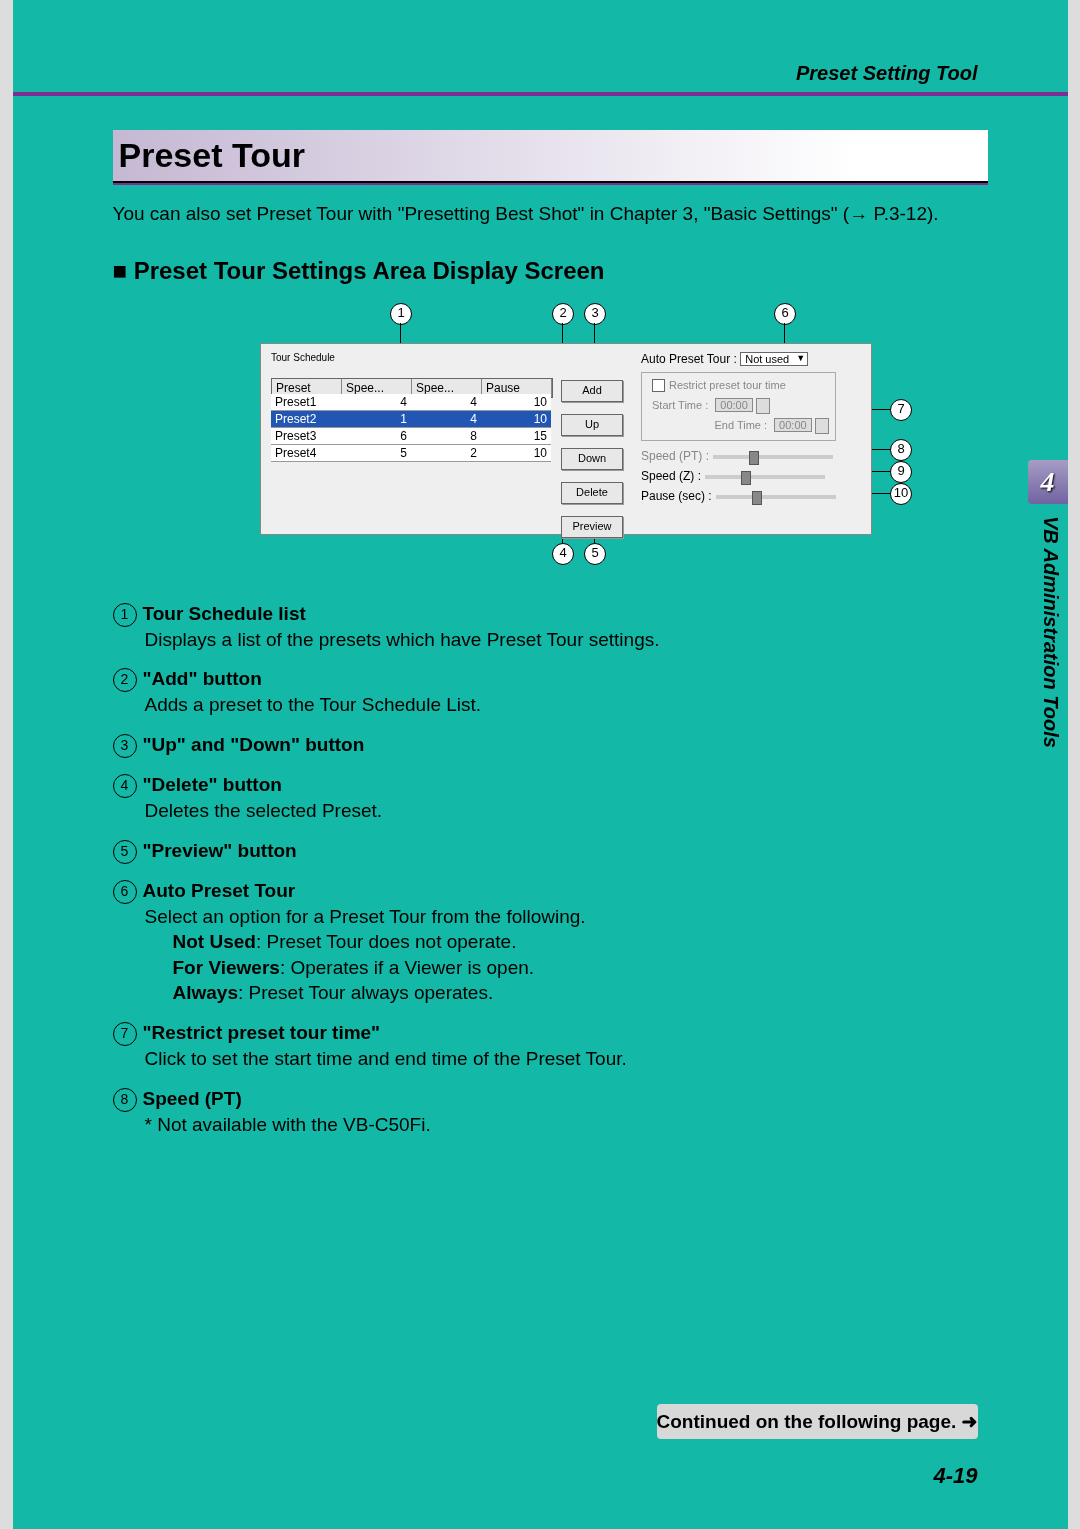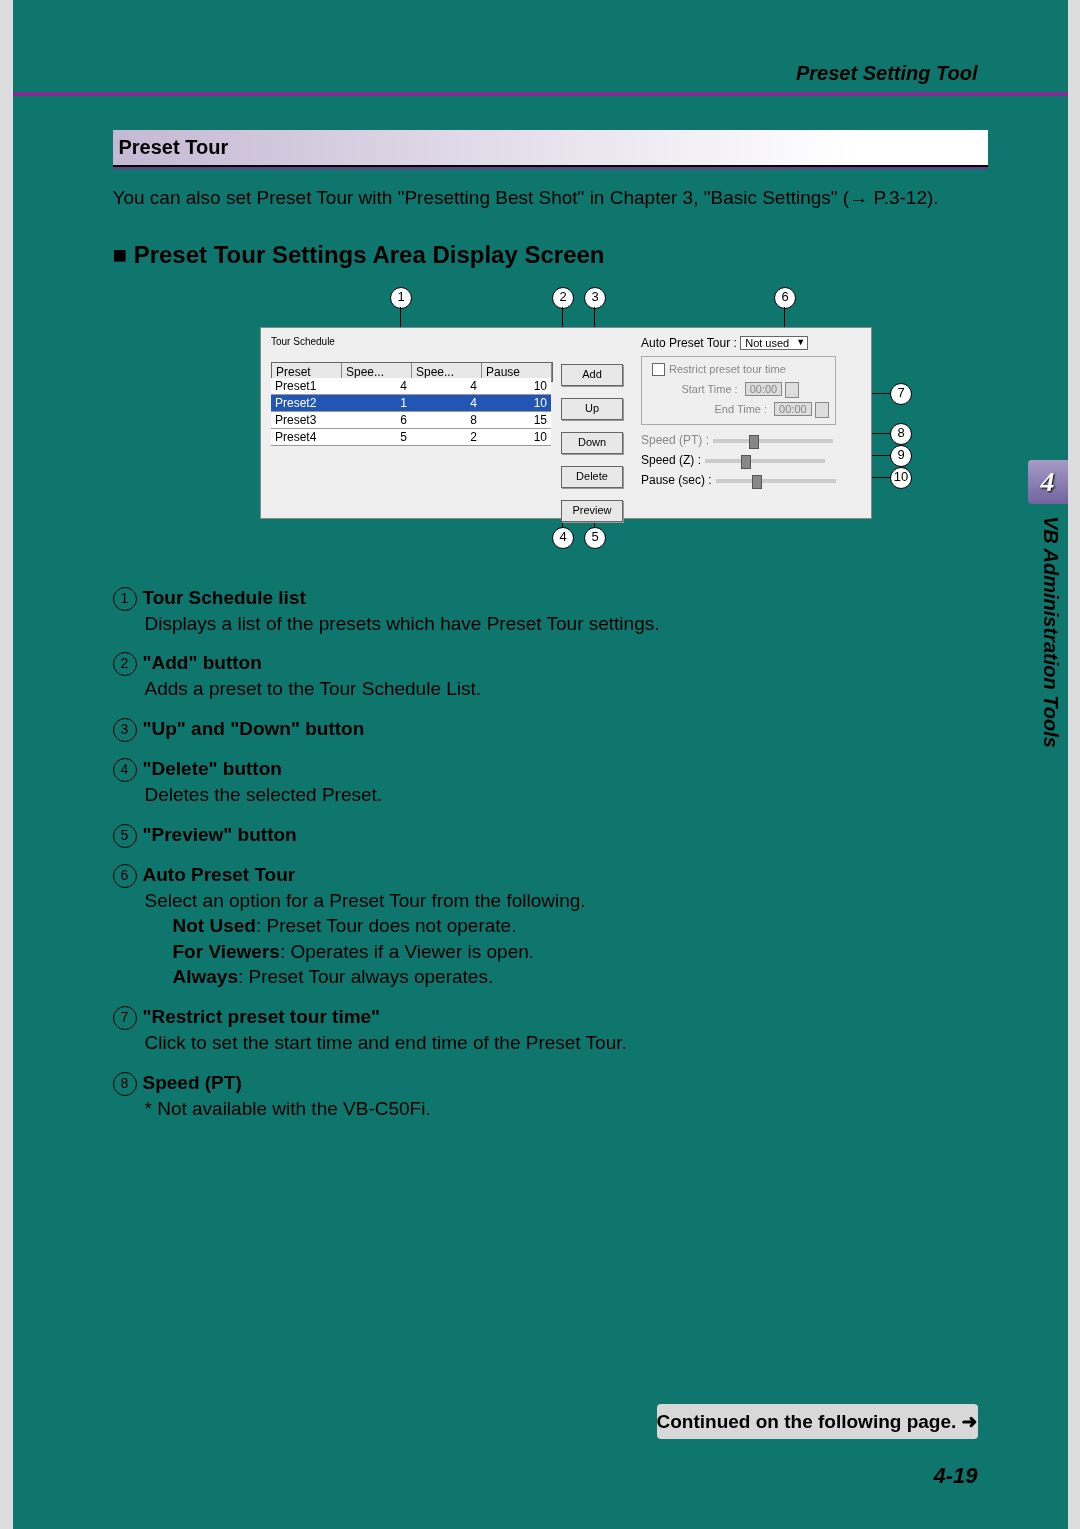--- a/index.html
+++ b/index.html
@@ -1,20 +1,20 @@
 <!DOCTYPE html>
 <html><head>
 <meta charset="utf-8">
 <style>
   html,body{margin:0;padding:0;background:#ddd;font-family:Arial,Helvetica,sans-serif;color:#000;}
-  .page{width:1055px;height:1529px;margin:0 auto;background:#0f766e;position:relative;box-sizing:border-box;padding:60px 80px 40px 100px;}
+  .page{width:1055px;height:1529px;margin:0 auto;background:#14b8a6;position:relative;box-sizing:border-box;padding:60px 80px 40px 100px;}
   .hdr-right{position:absolute;top:62px;right:90px;font-weight:bold;font-style:italic;font-size:20px;}
   .hdr-rule{position:absolute;left:0;right:0;top:92px;border-top:4px solid #7e2f94;}
   .title-wrap{margin-top:70px;}
-  .title{font-size:20px;font-weight:bold;border-bottom:2px solid #000;background:linear-gradient(90deg,#c5b8d3 0%,#fff 85%);padding:6px 6px 6px 6px;box-shadow:0 2px 0 #7e2f94;}
+  .title{font-size:34px;font-weight:bold;border-bottom:2px solid #000;background:linear-gradient(90deg,#c5b8d3 0%,#fff 85%);padding:6px 6px 6px 6px;box-shadow:0 2px 0 #7e2f94;}
   .para{font-size:19px;line-height:1.35;margin-top:18px;text-align:justify;}
   .h2{margin-top:30px;font-weight:bold;font-size:24px;}
   .callouts{position:relative;margin:18px auto 0;width:720px;height:270px;font-size:14px;}
   .panel{position:absolute;left:70px;top:40px;width:610px;height:190px;background:#efefef;border:1px solid #888;}
   .panel .lbl{position:absolute;font-size:10px;}
   .t-head{position:absolute;left:10px;top:34px;width:280px;border:1px solid #666;background:#e8e8e8;font-size:12px;display:flex;}
   .t-head span{border-right:1px solid #888;padding:2px 4px;flex:1;text-align:left;}
   .t-body{position:absolute;left:10px;top:50px;width:280px;font-size:12px;background:#fff;}
   .t-body .row{display:flex;border-bottom:1px solid #999;}
   .t-body .row.sel{background:#2256b5;color:#fff;}
@@ -137,21 +137,21 @@
         <div class="winbtn">Preview</div>
       </div>
 
       <div class="rpanel">
         <div>
           <span>Auto Preset Tour :</span>
           <span class="drop">Not used</span>
         </div>
         <div class="group">
           <div><span class="chk"></span><span>Restrict preset tour time</span></div>
-          <div style="text-align:center;margin-top:6px;">
+          <div style="text-align:left;margin-top:6px;">
             <span>Start Time :</span>
             <span class="time">00:00</span>
             <span class="spin"></span>
           </div>
           <div style="text-align:right;margin-top:4px;">
             <span>End Time :</span>
             <span class="time">00:00</span>
             <span class="spin"></span>
           </div>
         </div>

